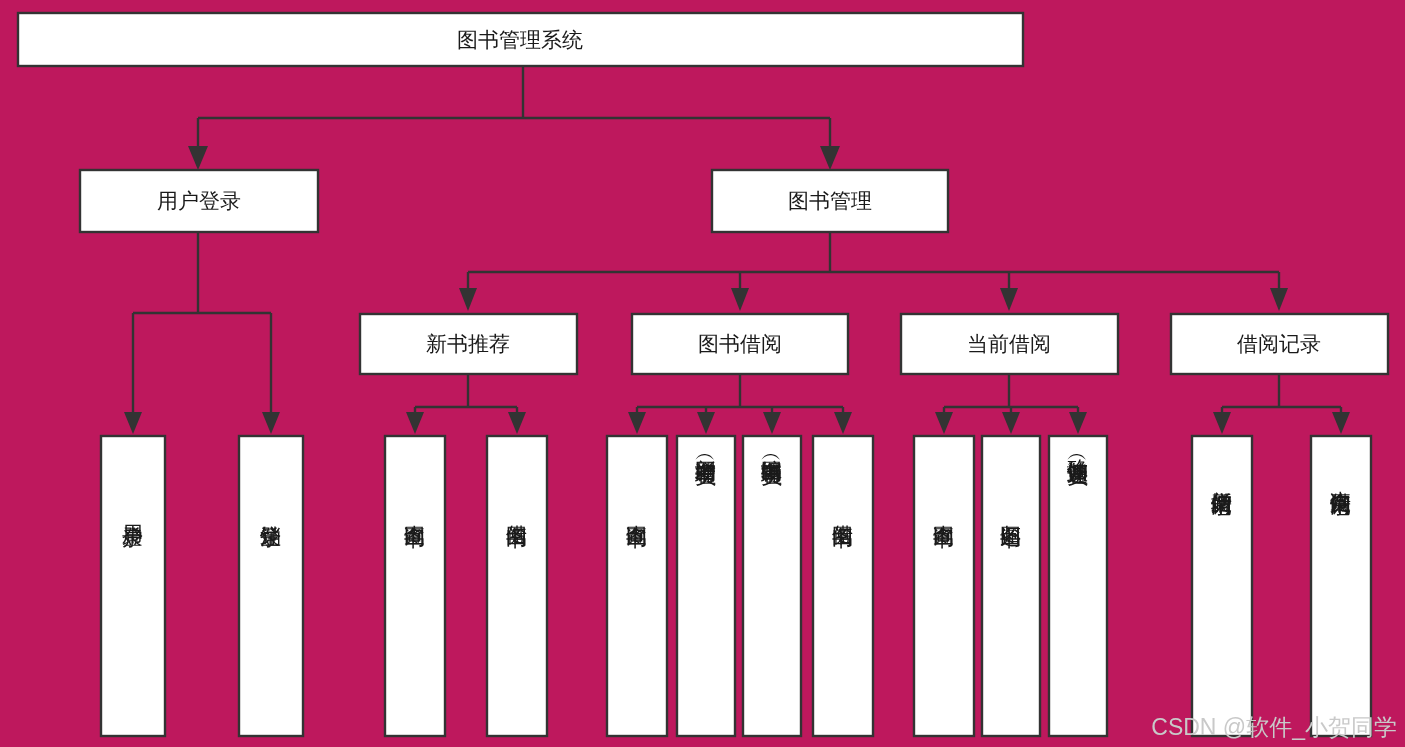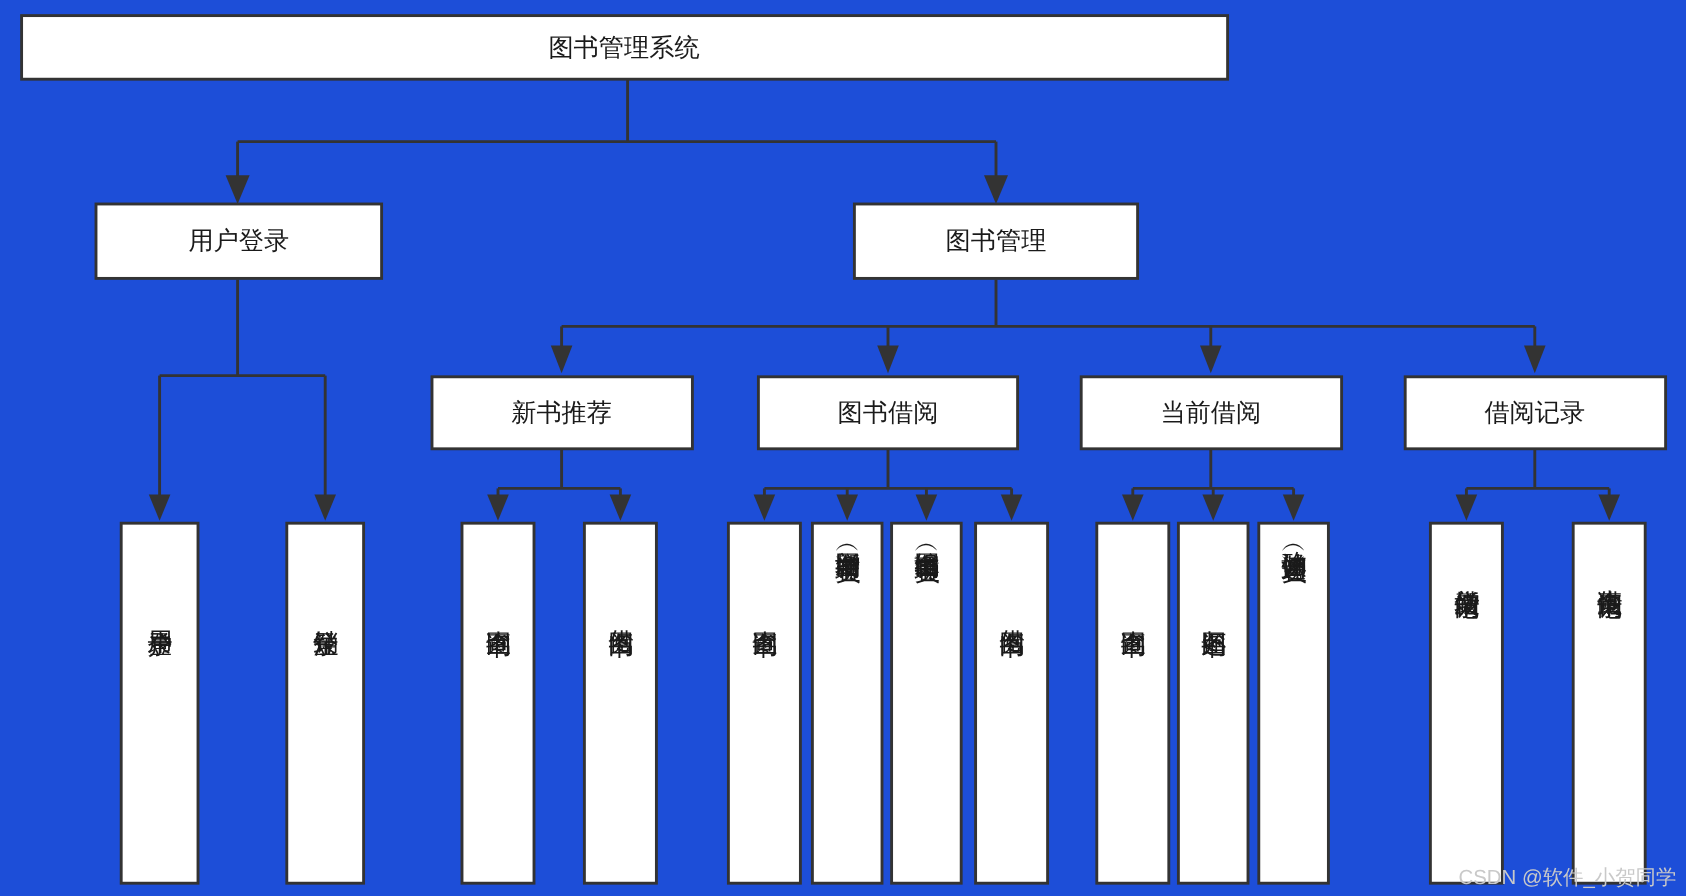--- a/index.html
+++ b/index.html
@@ -10,21 +10,21 @@
   body {
     width: 1405px;
     height: 747px;
     overflow: hidden;
     font-family: "Liberation Sans", "DejaVu Sans", sans-serif;
   }
   #diagram-root {
     position: relative;
     width: 1405px;
     height: 747px;
-    background: #1d4ed8;
+    background: #be185d;
   }
   svg#flow-svg {
     position: absolute;
     left: 0;
     top: 0;
     width: 1405px;
     height: 747px;
   }
   .node-box {
     fill: #ffffff;
@@ -55,21 +55,21 @@
     writing-mode: vertical-rl;
     text-orientation: upright;
     text-anchor: middle;
     letter-spacing: 1px;
   }
   .watermark {
     position: absolute;
     right: 8px;
     bottom: 4px;
     font-family: "Liberation Sans", "DejaVu Sans", sans-serif;
-    font-size: 17px;
+    font-size: 23px;
     color: #c9c9c9;
     white-space: nowrap;
     user-select: none;
   }
 </style>
 </head>
 <body>
 
 <div id="diagram-root">
 

